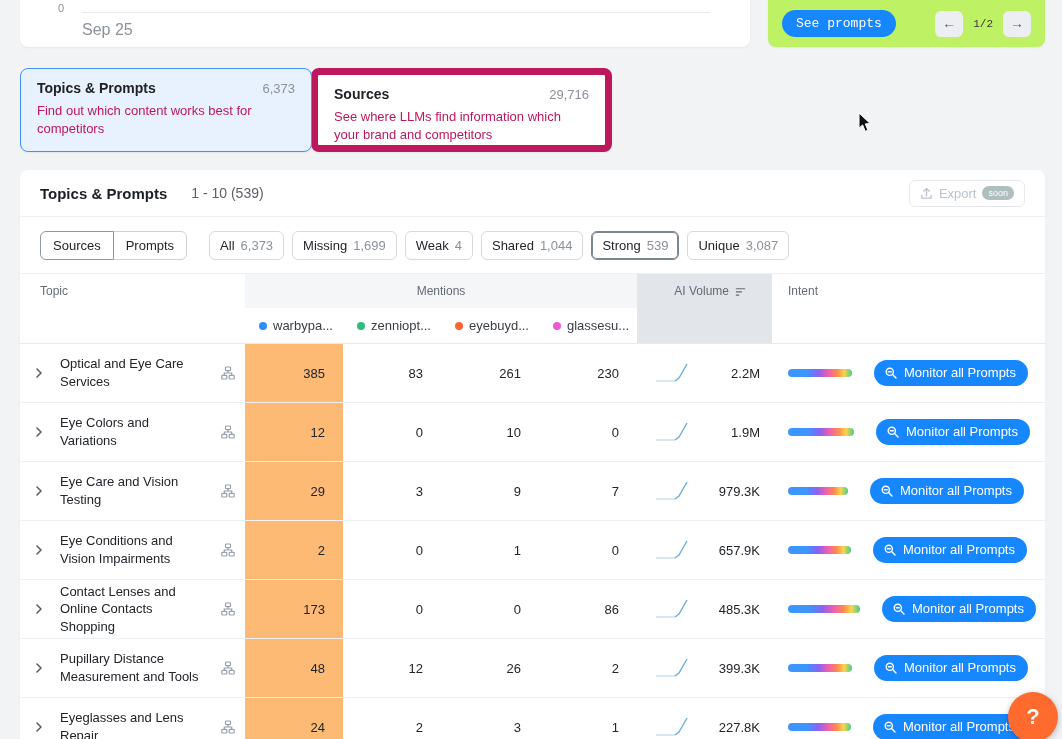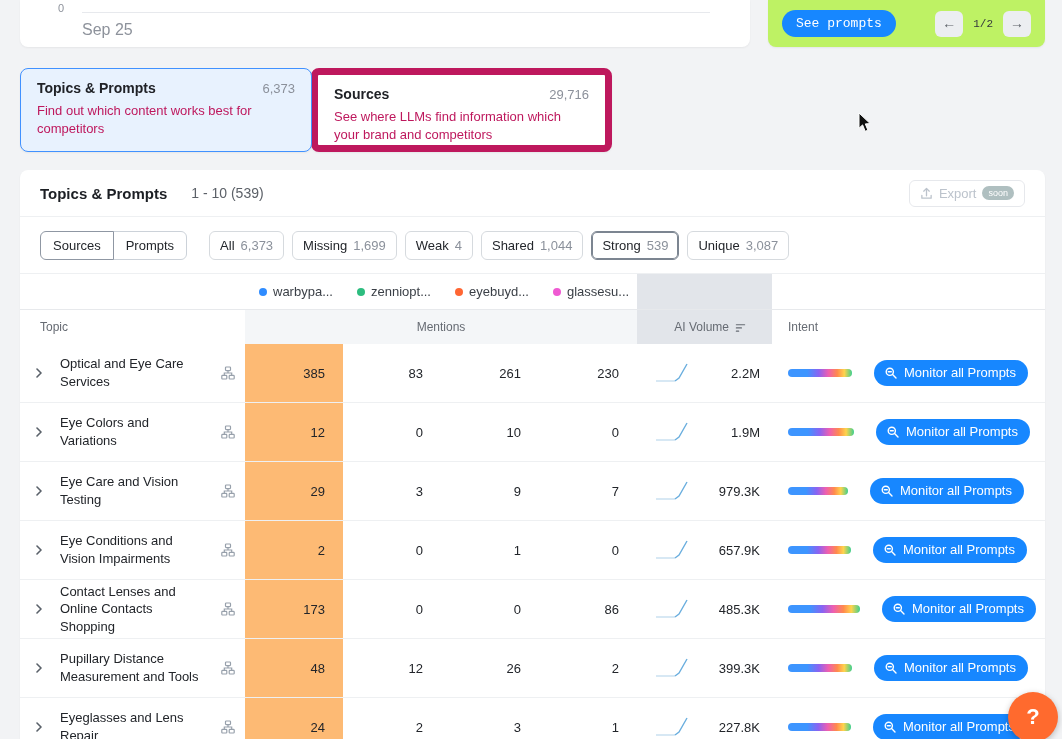--- a/index.html
+++ b/index.html
@@ -223,20 +223,33 @@
         <span>Strong</span>
         <span class="count">539</span>
       </button>
       <button class="chip">
         <span>Unique</span>
         <span class="count">3,087</span>
       </button>
     </div>
   </div>
 
+  <div class="tgrid th-row-a">
+    <div class="th th-topic">Topic</div>
+    <div class="th th-mentions">Mentions</div>
+    <div class="th th-ai">
+      <span>AI Volume</span>
+      <span>
+        <svg width="11" height="11" viewBox="0 0 12 12" stroke="#666b73" stroke-width="1.3" stroke-linecap="round">
+          <path d="M1.5 3 H10.5 M1.5 6.5 H7 M1.5 10 H4"></path>
+        </svg>
+      </span>
+    </div>
+    <div class="th th-intent">Intent</div>
+  </div>
   <div class="tgrid th-row-b">
     <div class="th"></div>
     <div class="comp-cell">
       <span class="dot" style="background: rgb(47, 140, 255);"></span>
       <span>warbypa...</span>
     </div>
     <div class="comp-cell">
       <span class="dot" style="background: rgb(45, 189, 127);"></span>
       <span>zenniopt...</span>
     </div>
@@ -244,33 +257,20 @@
       <span class="dot" style="background: rgb(255, 102, 51);"></span>
       <span>eyebuyd...</span>
     </div>
     <div class="comp-cell">
       <span class="dot" style="background: rgb(239, 90, 210);"></span>
       <span>glassesu...</span>
     </div>
     <div class="th th-ai-b"></div>
     <div class="th"></div>
   </div>
-  <div class="tgrid th-row-a">
-    <div class="th th-topic">Topic</div>
-    <div class="th th-mentions">Mentions</div>
-    <div class="th th-ai">
-      <span>AI Volume</span>
-      <span>
-        <svg width="11" height="11" viewBox="0 0 12 12" stroke="#666b73" stroke-width="1.3" stroke-linecap="round">
-          <path d="M1.5 3 H10.5 M1.5 6.5 H7 M1.5 10 H4"></path>
-        </svg>
-      </span>
-    </div>
-    <div class="th th-intent">Intent</div>
-  </div>
 
   <div class="tgrid trow">
     <div class="cell topic-cell">
       <span class="chev">
           <svg width="10" height="10" viewBox="0 0 10 10" fill="none" stroke="currentColor" stroke-width="1.6" stroke-linecap="round" stroke-linejoin="round">
             <polyline points="3,1 7,5 3,9"></polyline>
           </svg>
         </span>
       <span class="topic-text">Optical and Eye Care Services</span>
       <span class="hier">

